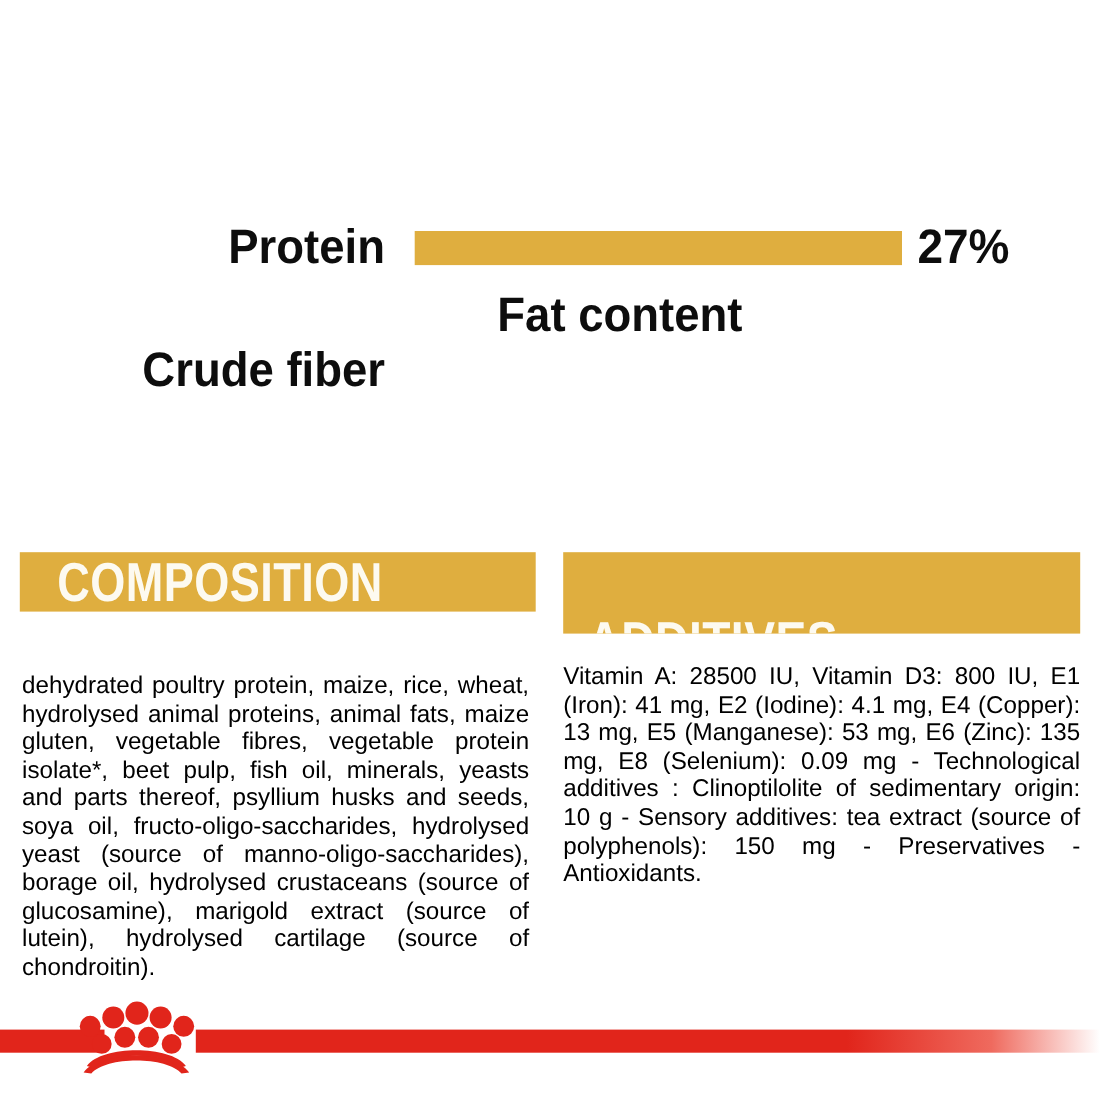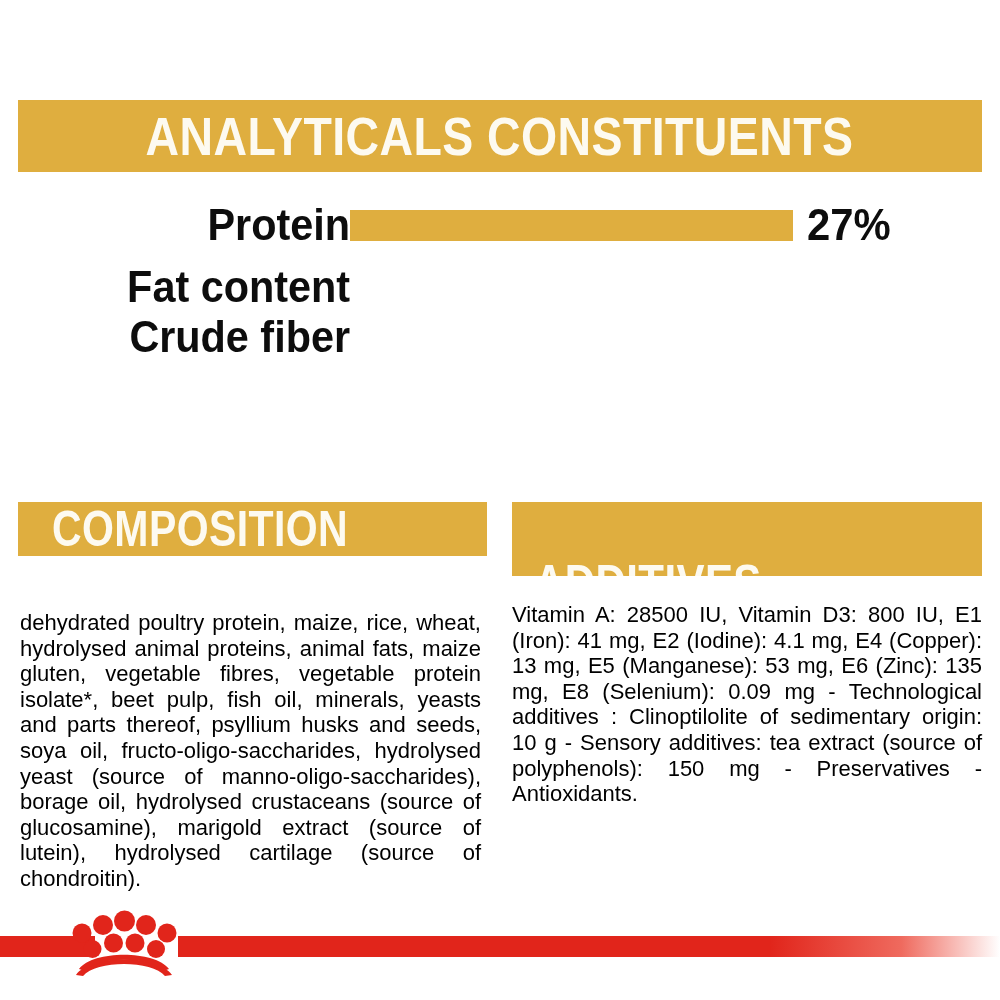--- a/index.html
+++ b/index.html
@@ -109,20 +109,21 @@
     font-family: "Liberation Sans Narrow", "Liberation Sans", sans-serif;
     font-weight: bold;
     font-size: 44px;
     color: #0d0d0d;
     line-height: 1;
     white-space: nowrap;
     transform: scaleX(0.94);
     transform-origin: right center;
   }
   .bar-track {
+    margin-left: 27px;
     display: flex;
     align-items: center;
   }
   .bar-fill {
     height: 31px;
     background: #dfae3f;
   }
   .bar-value {
     margin-left: 14px;
     font-family: "Liberation Sans Narrow", "Liberation Sans", sans-serif;
@@ -186,35 +187,32 @@
     top: 905px;
     width: 112px;
     height: 72px;
   }
 </style>
 </head>
 <body>
 
 <div class="page">
 
-  <div class="band" id="band-analyticals">
-    <span class="band-title">ANALYTICALS CONSTITUENTS</span>
-  </div>
 
   <div id="constituents-chart">
 
     <div class="bar-row" style="top:0px;">
       <span class="bar-row-label">Protein</span>
       <span class="bar-track">
         <span class="bar-fill" id="fill-0" style="width: 443px;"></span>
         <span class="bar-value">27%</span>
       </span>
     </div>
 
-    <div class="bar-row" style="top:62px;">
+    <div class="bar-row" style="top:62px;justify-content:center;">
       <span class="bar-row-label">Fat content</span>
     </div>
 
     <div class="bar-row" style="top:112px;">
       <span class="bar-row-label">Crude fiber</span>
     </div>
 
   </div>
 
   <div class="band" id="band-composition">

